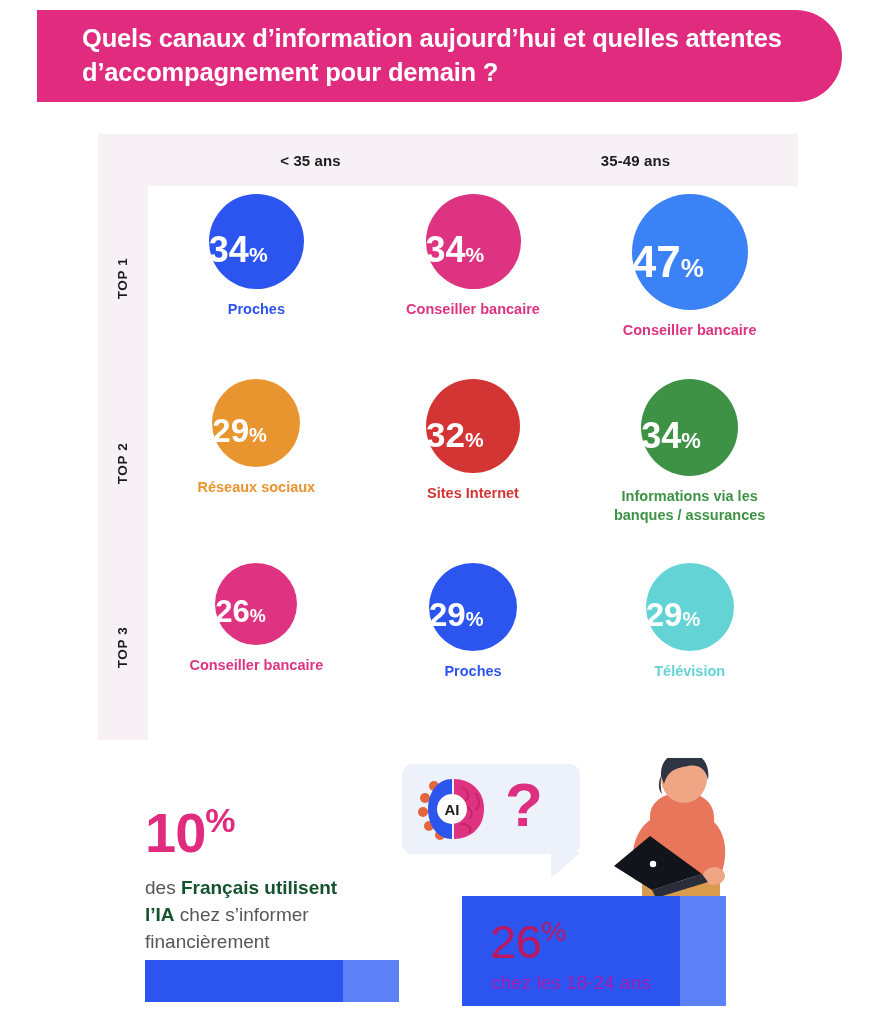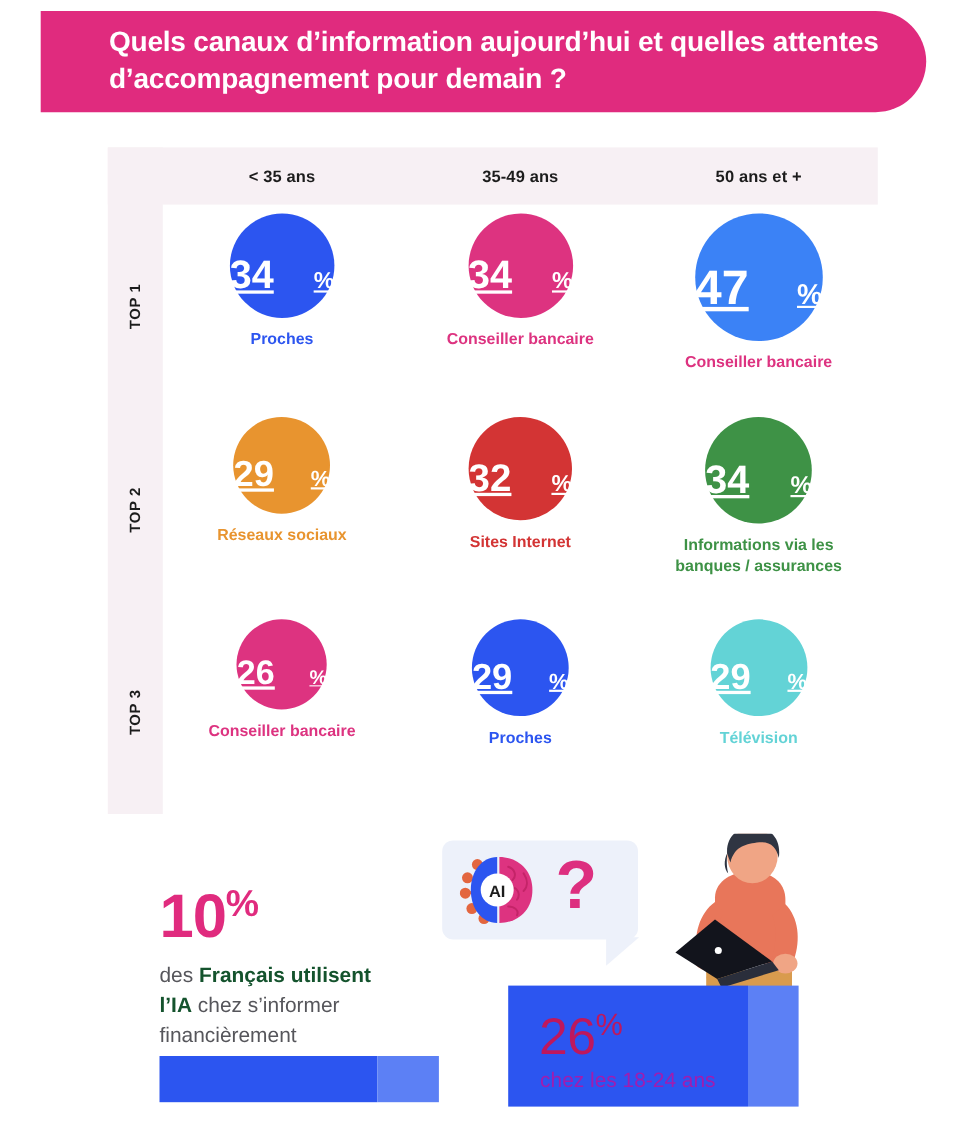--- a/index.html
+++ b/index.html
@@ -15,21 +15,21 @@
 
   
   #header-banner{
     position:absolute;
     left:37px; top:10px;
     width:805px; height:92px;
     background:#E02B7E;
     border-radius:0 46px 46px 0;
     display:flex; align-items:center;
     box-sizing:border-box;
-    padding-left:62px; padding-right:40px;
+    padding-left:45px; padding-right:40px;
   }
   #header-title{
     color:#ffffff;
     font-size:25.5px;
     font-weight:bold;
     line-height:1.33;
     letter-spacing:-0.2px;
   }
 
   
@@ -86,24 +86,23 @@
   }
   .cell{
     flex:1 1 0;
     display:flex; flex-direction:column;
     align-items:center; justify-content:flex-start;
     padding-top:8px;
     box-sizing:border-box;
   }
   .bubble{
     border-radius:50%;
-    display:flex; align-items:baseline; justify-content:space-between;
+    display:flex; align-items:baseline; justify-content:flex-start;
     color:#ffffff;
     box-sizing:border-box;
-    text-decoration:underline;
   }
   .bubble .num{
     font-weight:bold;
     line-height:1;
   }
   .bubble .pct{
     font-weight:bold;
     line-height:1;
   }
   .cell-label{
@@ -223,21 +222,20 @@
   <div id="header-title">Quels canaux d’information aujourd’hui et quelles attentes d’accompagnement pour demain ?</div>
 </div>
 
 <div id="matrix">
   <div id="matrix-band-top"></div>
   <div id="matrix-band-left"></div>
 
   <div id="col-headers">
     <div class="col-header">&lt; 35 ans</div>
     <div class="col-header">35-49 ans</div>
-    <div class="col-header">50 ans et +</div>
   </div>
 
   <div id="row-labels">
     <div class="row-label">
         <span>TOP 1</span>
       </div>
     <div class="row-label">
         <span>TOP 2</span>
       </div>
     <div class="row-label">

